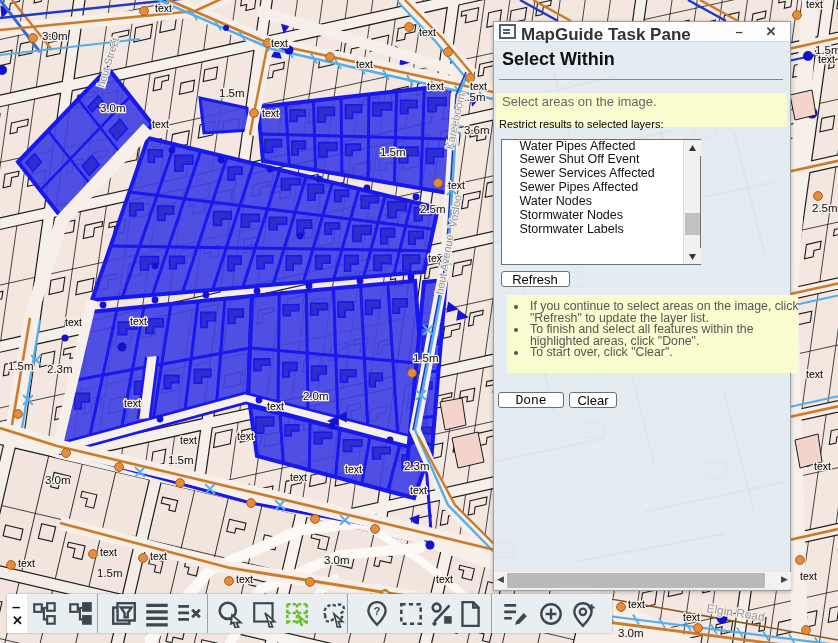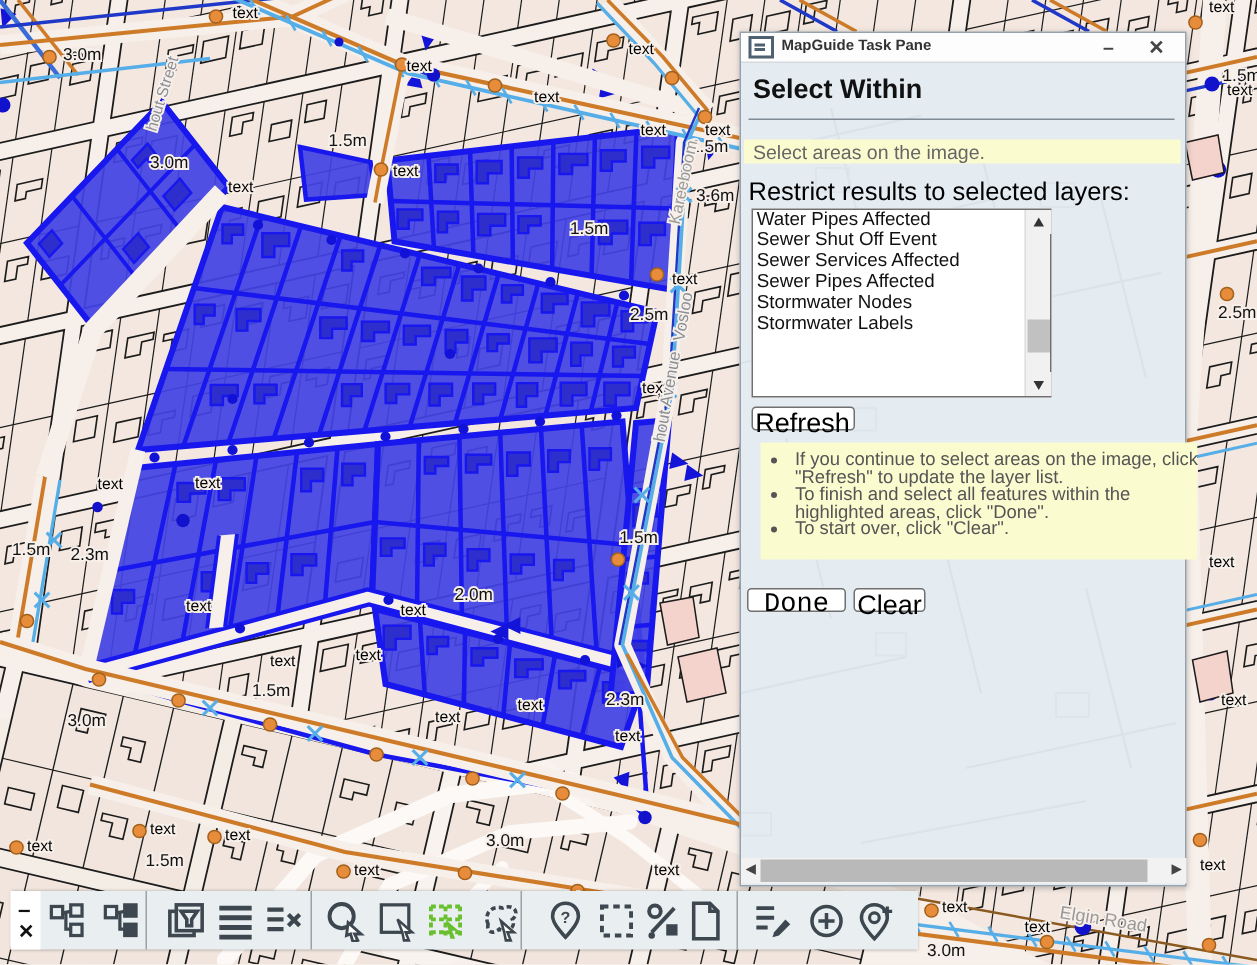--- a/index.html
+++ b/index.html
@@ -2,34 +2,34 @@
 <html><head><meta charset="utf-8"><style>
 * { margin:0; padding:0; box-sizing:border-box; }
 body { width:838px; height:643px; overflow:hidden; font-family:"Liberation Sans", sans-serif; position:relative; background:#f6efe8; }
 #map { position:absolute; left:0; top:0; }
 #pane { position:absolute; left:493px; top:21px; width:298px; height:570px;
   background:#e4ebf1; border:1px solid #97a1aa; box-shadow:0 1px 4px rgba(0,0,0,.25); }
 #ptitle { position:absolute; left:0; top:0; width:100%; height:20px; background:#fdfdfd; border-bottom:1px solid #d6dade; }
 #picon { position:absolute; left:5px; top:2px; width:17px; height:15px; background:#4e6170; }
 #picon:before { content:""; position:absolute; left:2px; top:2px; right:2px; bottom:2px; background:#fff; }
 #picon:after { content:""; position:absolute; left:4px; top:5px; width:7px; height:1.5px; background:#4e6170; box-shadow:0 3px 0 #4e6170; }
-#ptext { position:absolute; left:27px; top:3px; font-size:10px; font-weight:bold; color:#333; }
+#ptext { position:absolute; left:27px; top:3px; font-size:17px; font-weight:bold; color:#333; }
 .pbtn { position:absolute; top:1px; width:22px; height:18px; text-align:center; font-size:13px; font-weight:bold; color:#444; line-height:18px; }
 #selwithin { position:absolute; left:8px; top:27px; font-size:18px; font-weight:bold; color:#111; }
 #phr { position:absolute; left:5px; top:57px; width:284px; border-top:1px solid #808a94; }
 .ybox { position:absolute; left:2px; width:291px; background:#fbfbd0; }
-#ybanner { top:71px; height:16px; font-size:13px; color:#666; padding:1px 0 0 6px; }
-#restrict { position:absolute; left:5px; top:96px; font-size:17px; color:#000; }
+#ybanner { top:71px; height:34px; font-size:13px; color:#666; padding:1px 0 0 6px; }
+#restrict { position:absolute; left:5px; top:96px; font-size:11px; color:#000; }
 #listbox { position:absolute; left:6.5px; top:116.5px; width:200px; height:126px; background:#fff; border:1px solid #707070; font-size:12.5px; color:#111; }
-.li { height:13.9px; line-height:13.9px; padding-left:3px; white-space:nowrap; overflow:hidden; }
+.li { height:13.9px; line-height:13.9px; padding-left:18px; white-space:nowrap; overflow:hidden; }
 .li.sel { background:#c0c0c0; }
 #lsb { position:absolute; right:0; top:0; width:17px; height:100%; background:#f1f1f1; border-left:1px solid #ddd; }
 .sbtn { position:absolute; left:0; width:17px; height:16px; background:#f1f1f1; text-align:center; }
 #lthumb { position:absolute; left:1px; top:73px; width:15px; height:22px; background:#c1c1c1; }
-.btn { position:absolute; height:16px; background:#fff; border:1px solid #707070; border-radius:3px; font-size:18px; color:#000; text-align:center; font-family:"Liberation Sans", sans-serif; padding:0; }
+.btn { position:absolute; height:16px; background:#fff; border:1px solid #707070; border-radius:3px; font-size:13px; color:#000; text-align:center; font-family:"Liberation Sans", sans-serif; padding:0; }
 #ynote { top:273px; height:78px; font-size:12.3px; color:#555; line-height:11.6px; padding:6px 8px 0 6px;margin-left:11px; }
 #ynote ul { margin:0; padding-left:15px; }
 #ynote li { margin:0; padding-left:2px; white-space:nowrap; }
 #hscroll { position:absolute; left:0px; top:550px; width:297px; height:17px; background:#f2f2f2; }
 #hthumb { position:absolute; left:13px; top:1px; width:258px; height:15px; background:#b9b9b9; }
 .harr { position:absolute; top:2px; font-size:9px; color:#444; }
 #toolbar { position:absolute; left:7px; top:593.5px; width:605px; height:39px; background:#e9eef1; box-shadow:0 0 2px rgba(0,0,0,.3); }
 #tbmin { position:absolute; left:0; top:0; width:20px; height:39px; background:#fff; font-weight:bold; color:#111; }
 .tsep { position:absolute; top:0; width:1px; height:39px; background:#9aa2a8; }
 .ticon { position:absolute; top:6px; }
@@ -1249,20 +1249,21 @@
   </div>
   <div id="selwithin">Select Within</div>
   <div id="phr"></div>
   <div class="ybox" id="ybanner">Select areas on the image.</div>
   <div id="restrict">Restrict results to selected layers:</div>
   <div id="listbox">
     <div class="li">Water Pipes Affected</div>
     <div class="li">Sewer Shut Off Event</div>
     <div class="li">Sewer Services Affected</div>
     <div class="li">Sewer Pipes Affected</div>
+    <div class="li">Water Nodes</div>
     <div class="li">Stormwater Nodes</div>
     <div class="li">Stormwater Labels</div>
     <div id="lsb">
       <div class="sbtn" style="top:0;"><svg width="9" height="9" style="margin-top:4px">
             <path d="M4.5,1 L8,7 L1,7 Z" fill="#333"></path>
           </svg></div>
       <div class="sbtn" style="bottom:0;"><svg width="9" height="9" style="margin-top:4px">
             <path d="M1,2 L8,2 L4.5,8 Z" fill="#333"></path>
           </svg></div>
       <div id="lthumb"></div>

